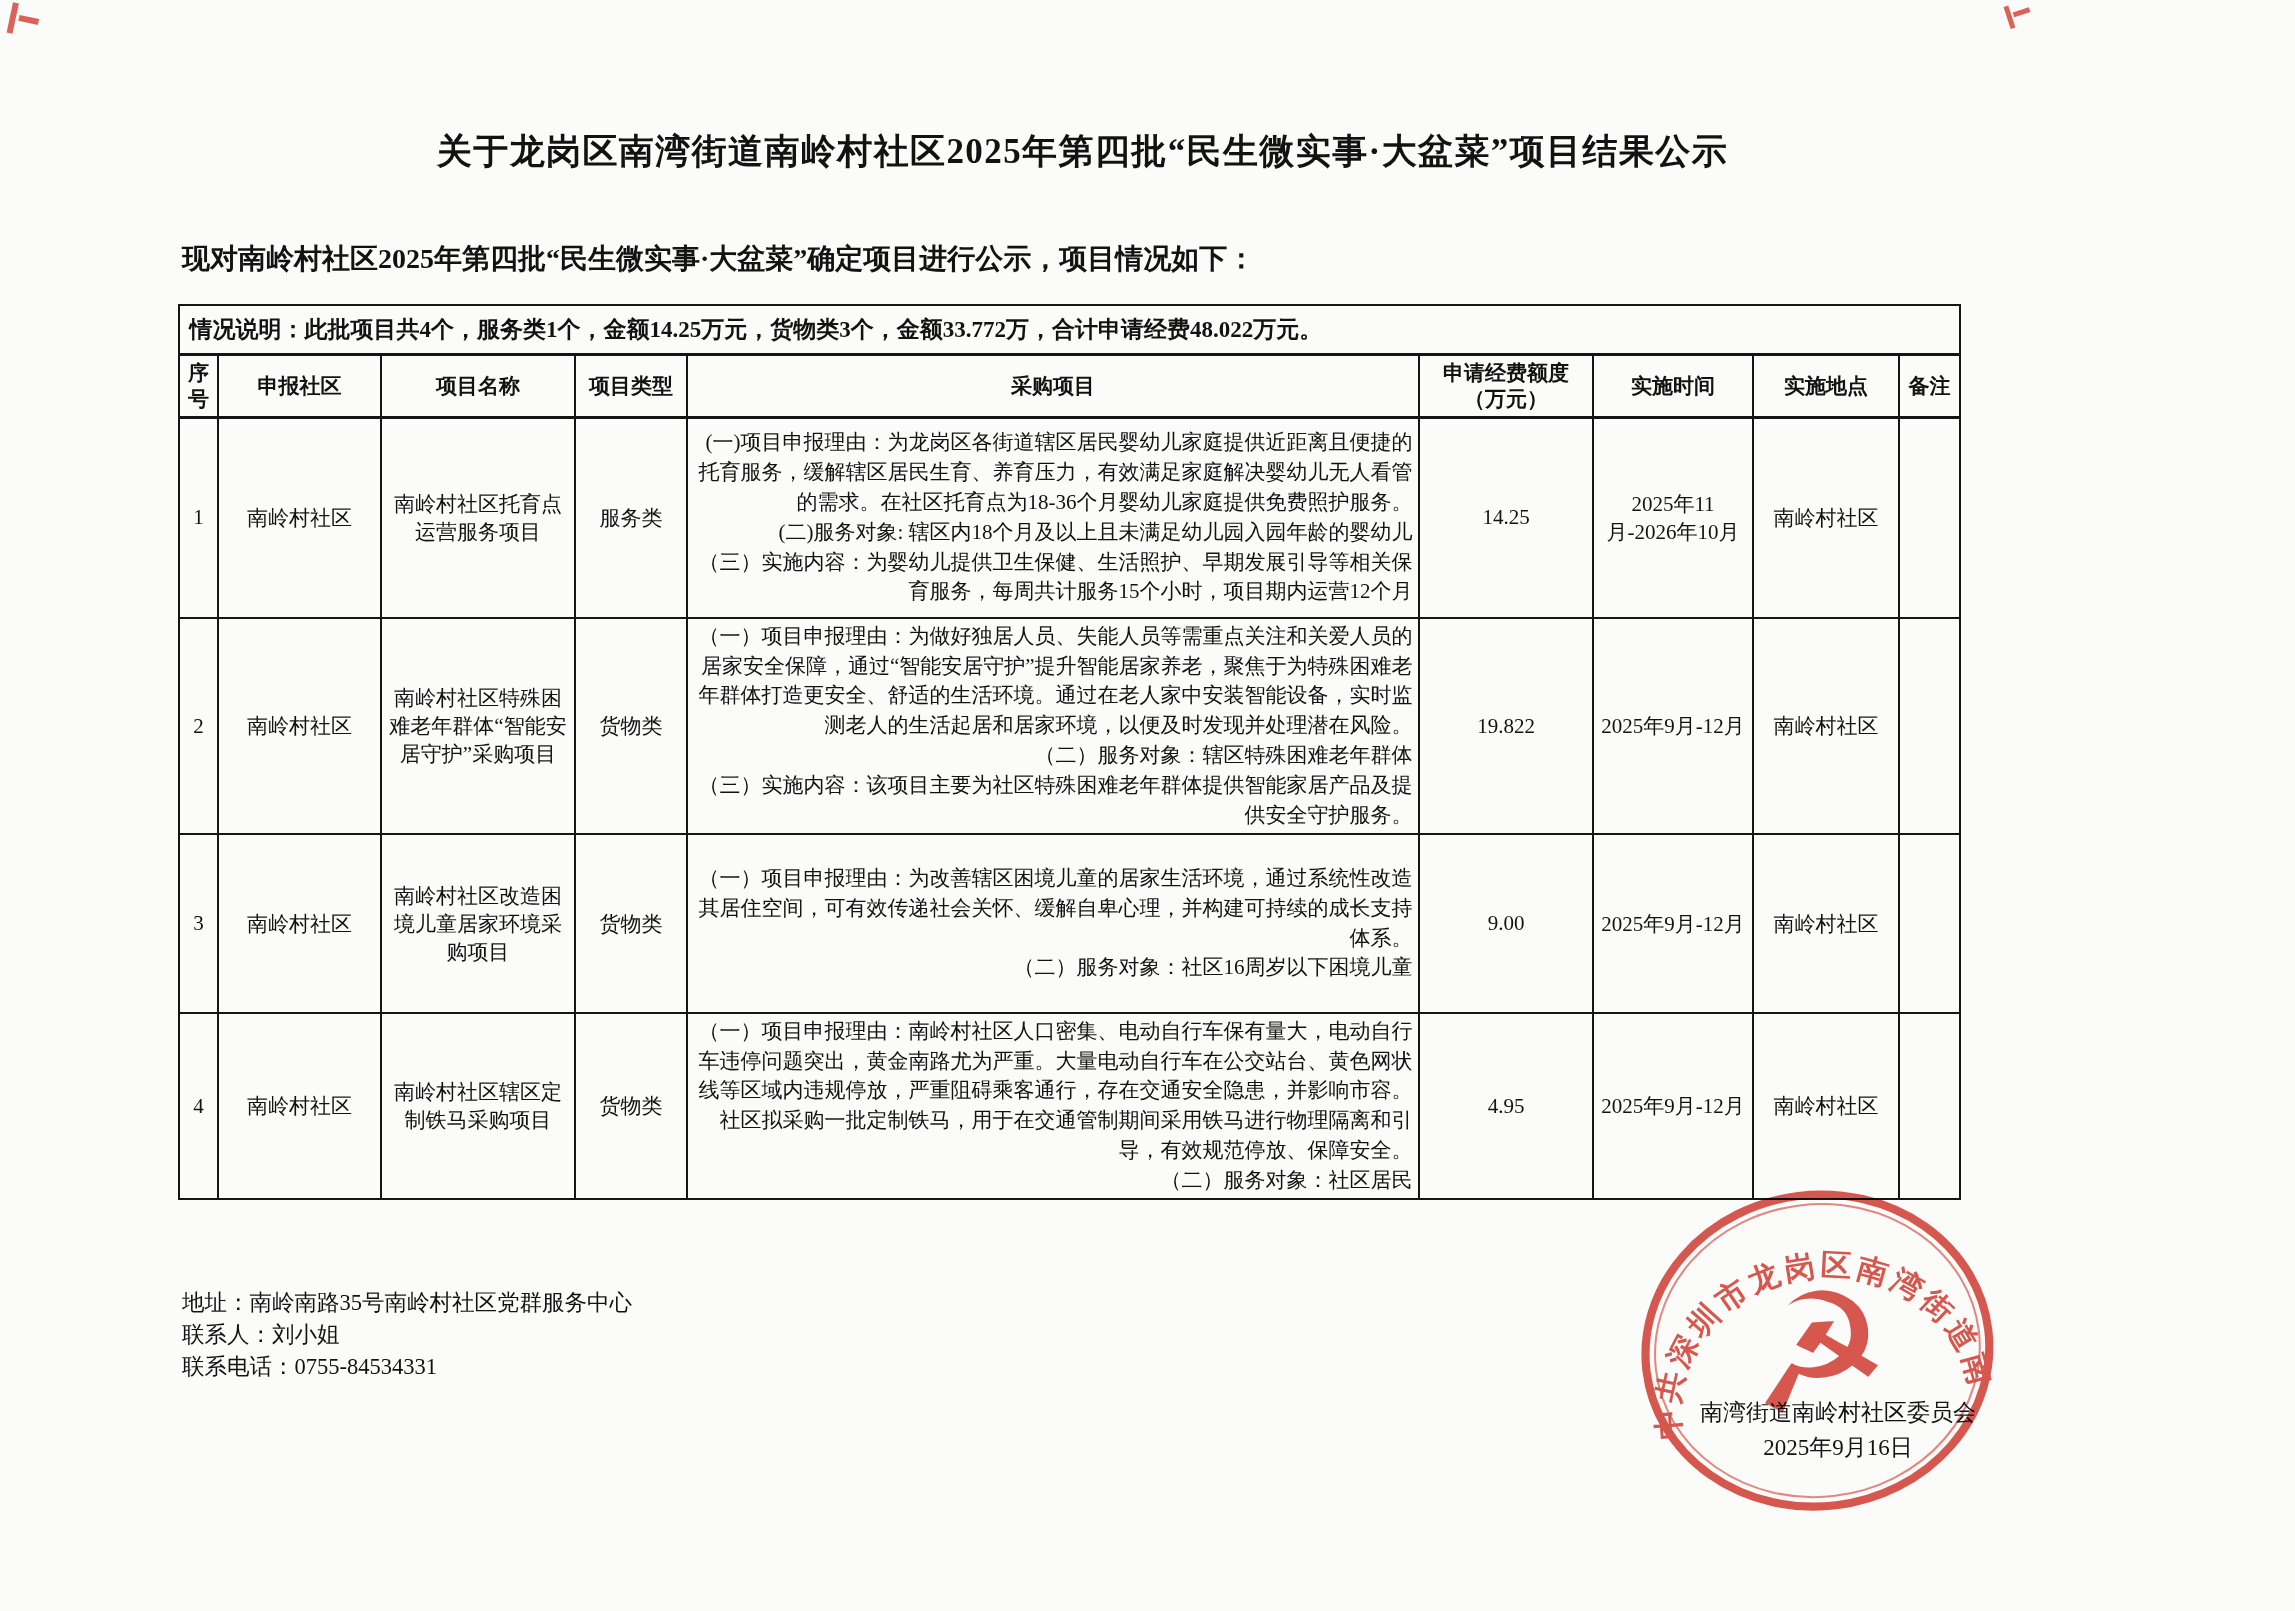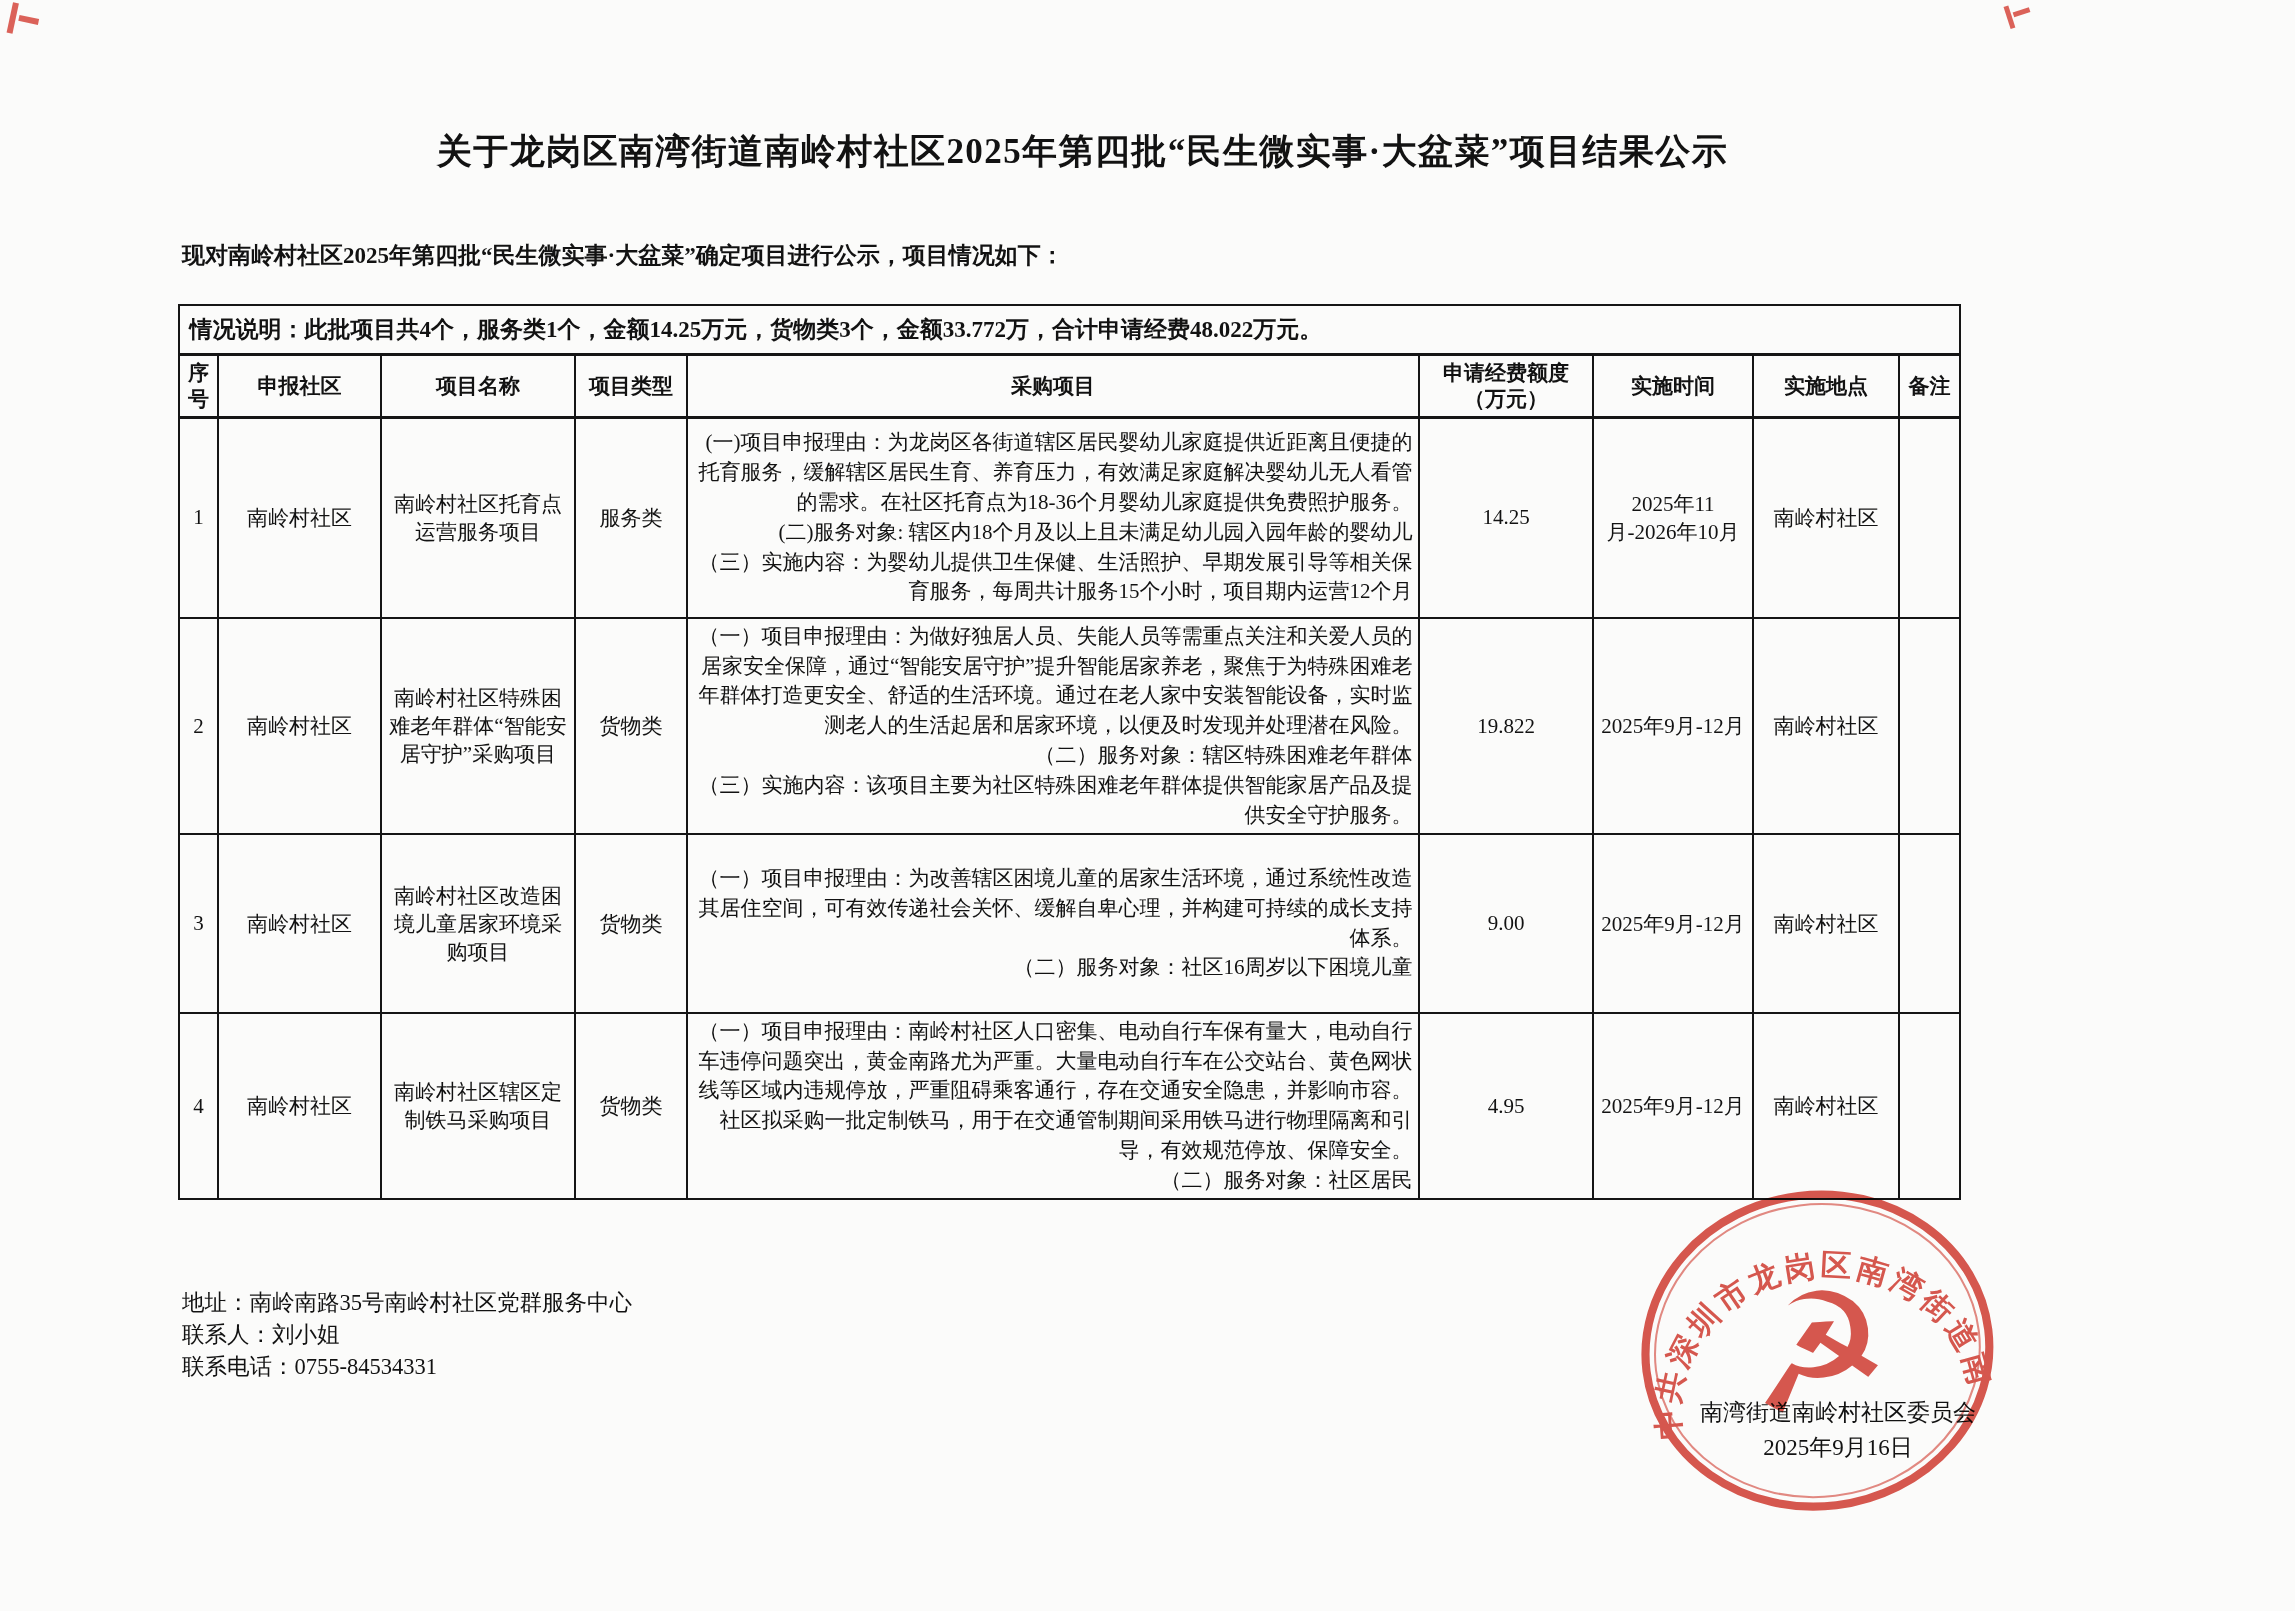--- a/index.html
+++ b/index.html
@@ -12,21 +12,21 @@
     font-family:"Liberation Serif","DejaVu Serif",serif;
     color:#121212;
   }
   .doc-title{
     position:absolute;left:0;top:128px;width:2165px;
     text-align:center;
     font-size:35px;font-weight:bold;letter-spacing:1.4px;
   }
   .intro{
     position:absolute;left:182px;top:240px;width:1770px;
-    font-size:23px;font-weight:bold;
+    font-size:28px;font-weight:bold;
   }
   .tbl-wrap{position:absolute;left:178px;top:304px;width:1782px;}
   table.main{
     border-collapse:collapse;table-layout:fixed;width:1782px;
     font-size:21px;
   }
   table.main td,table.main th{
     border:2px solid #151515;
     padding:2.7px 5.4px;
     vertical-align:middle;

